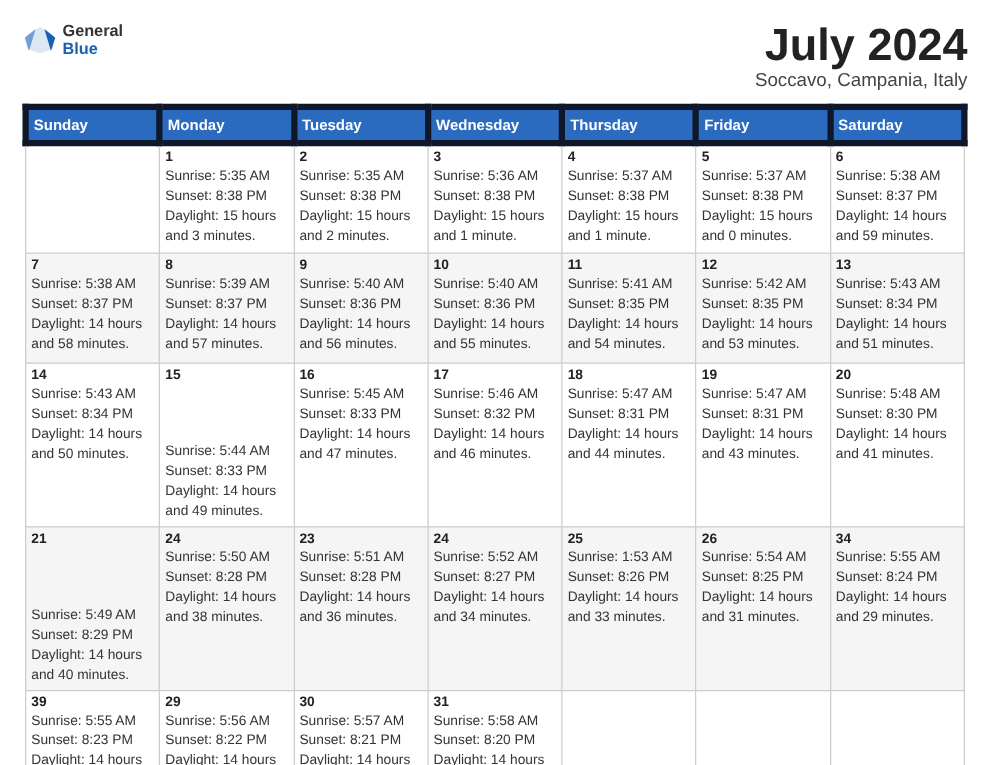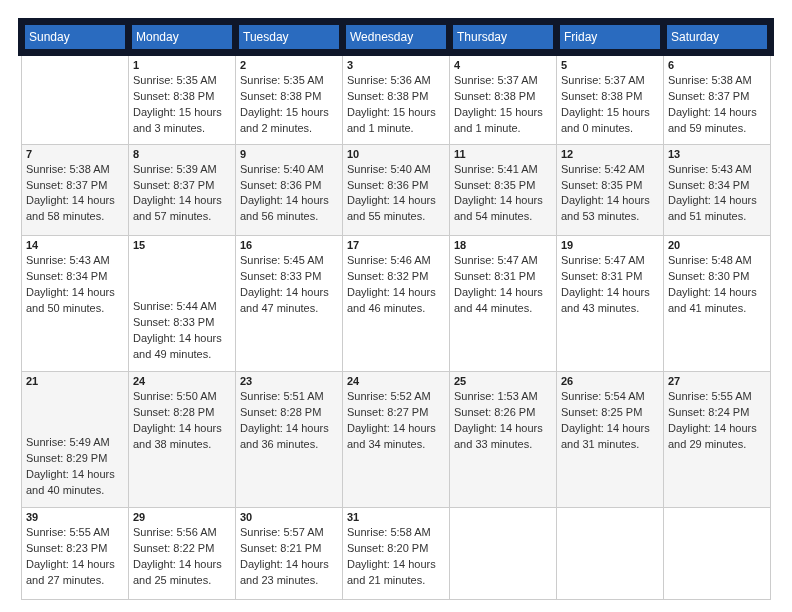--- a/index.html
+++ b/index.html
@@ -59,24 +59,24 @@
       flex: 1;
       border: 1px solid #ccc;
       border-collapse: collapse;
       width: 100%;
       table-layout: fixed;
     }
     .calendar th {
       background-color: #2a6bbf;
       color: #fff;
       font-size: 12px;
-      font-weight: normal;
+      font-weight: bold;
       padding: 5px 4px;
       text-align: left;
-      border: 7px solid #0f172a;
+      border: 5px solid #0f172a;
     }
     .calendar td {
       vertical-align: top;
       border: 1px solid #ccc;
       padding: 3px 4px;
       font-size: 9.5px;
       color: #333;
       background: #fff;
       height: 88px;
     }
@@ -95,20 +95,37 @@
       color: #333;
     }
     .empty-cell {
       background: #fff !important;
     }
   </style>
 </head>
 <body>
 
 <div class="page">
+  <div class="header">
+    <div class="logo">
+      <svg class="logo-icon" viewBox="0 0 32 32">
+        <polygon points="16,4 28,12 28,24 16,28 4,24 4,12" fill="#1a5fb0" opacity="0.15"></polygon>
+        <polygon points="20,6 30,14 26,26 20,6" fill="#1a5fb0"></polygon>
+        <polygon points="12,6 2,14 6,26 12,6" fill="#2a6bbf" opacity="0.6"></polygon>
+      </svg>
+      <div class="logo-text">
+        <span class="logo-general">General</span>
+        <span class="logo-blue">Blue</span>
+      </div>
+    </div>
+    <div class="title-block">
+      <div class="month-year">July 2024</div>
+      <div class="location">Soccavo, Campania, Italy</div>
+    </div>
+  </div>
 
   <table class="calendar">
     <thead>
       <tr>
         <th>Sunday</th>
         <th>Monday</th>
         <th>Tuesday</th>
         <th>Wednesday</th>
         <th>Thursday</th>
         <th>Friday</th>
@@ -300,21 +317,21 @@
 and 33 minutes.</div>
           </td>
           <td>
             <div class="day-number">26</div>
             <div class="day-info" style="white-space: pre-line;">Sunrise: 5:54 AM
 Sunset: 8:25 PM
 Daylight: 14 hours
 and 31 minutes.</div>
           </td>
           <td>
-            <div class="day-number">27</div>
+            <div class="day-number">34</div>
             <div class="day-info" style="white-space: pre-line;">Sunrise: 5:55 AM
 Sunset: 8:24 PM
 Daylight: 14 hours
 and 29 minutes.</div>
           </td>
         </tr>
         <tr>
           <td>
             <div class="day-number">39</div>
             <div class="day-info" style="white-space: pre-line;">Sunrise: 5:55 AM

